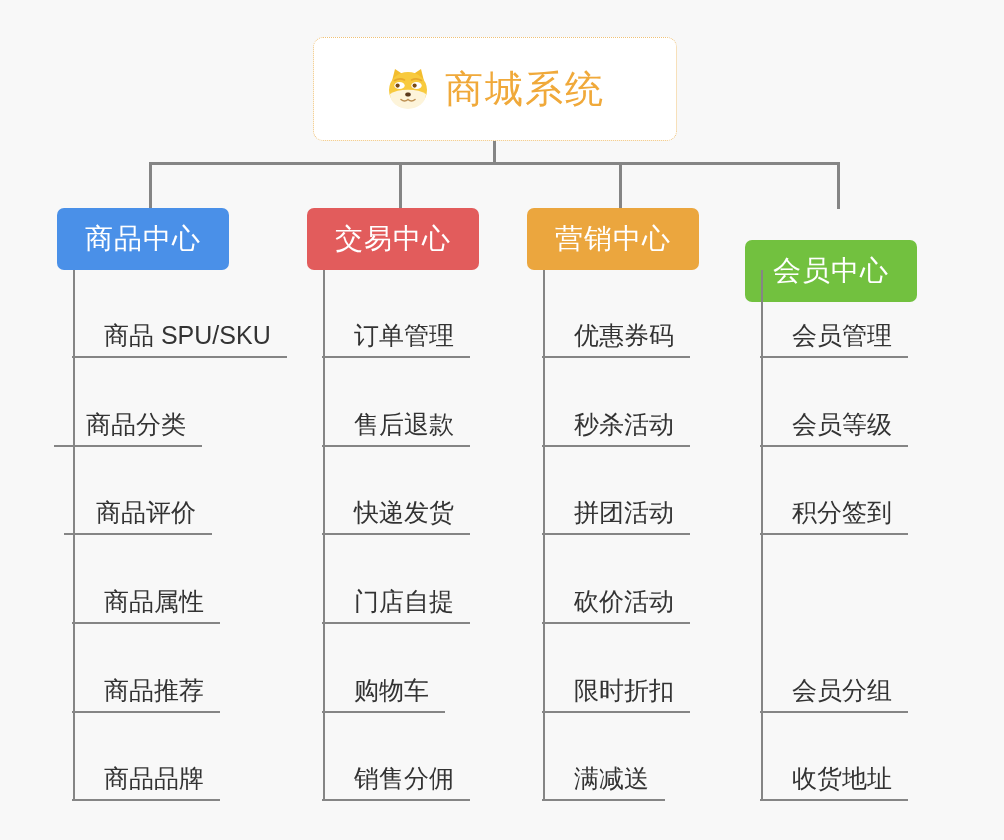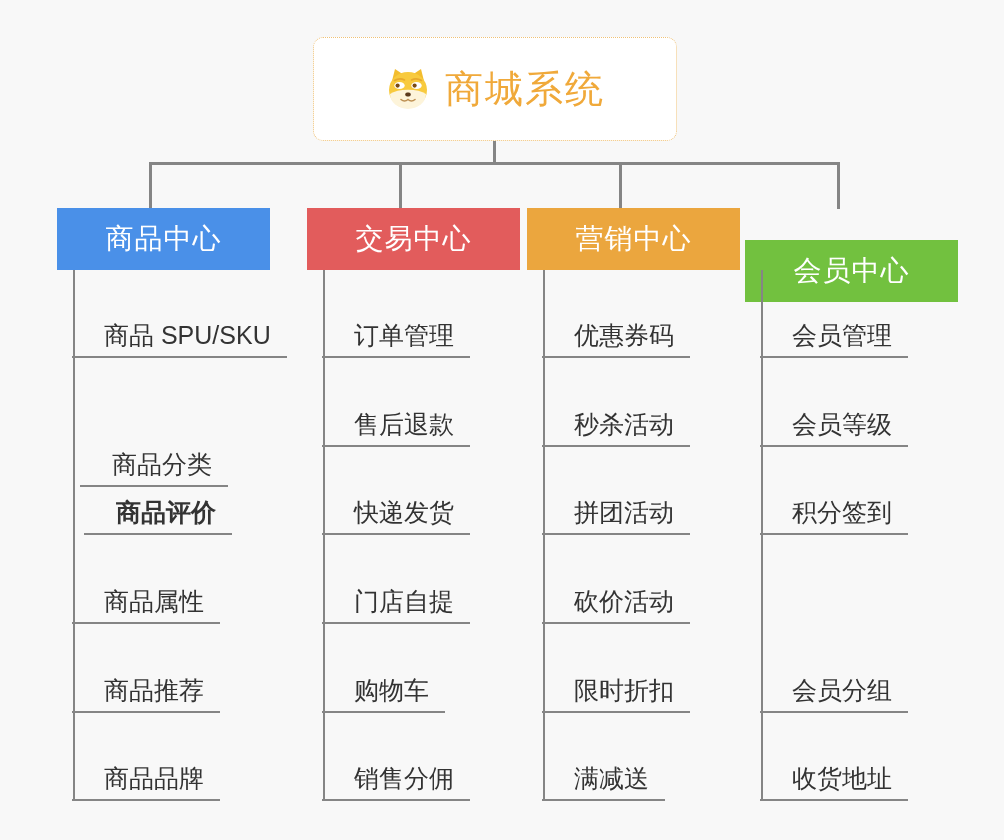--- a/index.html
+++ b/index.html
@@ -22,21 +22,21 @@
   .root-node{
     position:absolute;left:313px;top:37px;width:364px;height:104px;
     background:#ffffff;border:1px dotted var(--root-border);border-radius:10px;
     box-sizing:border-box;display:flex;align-items:center;justify-content:center;gap:14px;
   }
   .root-title{
     font-size:38px;color:var(--root-text);letter-spacing:2px;white-space:nowrap;
   }
   .branch{position:absolute;inset:0;}
   .branch-node{
-    position:absolute;top:208px;width:213px;height:62px;border-radius:0;
+    position:absolute;top:208px;width:172px;height:62px;border-radius:7px;
     display:flex;align-items:center;justify-content:center;
     color:#ffffff;font-size:28px;letter-spacing:1px;white-space:nowrap;
   }
   .child-item{
     position:absolute;padding:0 16px 6px 32px;
     border-bottom:2px solid var(--line);
     font-size:25px;line-height:30px;color:var(--child-text);white-space:nowrap;
   }
   .doge-icon{display:block;flex:0 0 auto;}
 </style>
@@ -66,22 +66,22 @@
     <span class="root-title">商城系统</span>
   </div>
 
   <div class="branch">
     <div class="connector drop" style="left: 149px;"></div>
     <div class="branch-node" style="left: 57px; background: rgb(74, 144, 232);">
       <span class="branch-label">商品中心</span>
     </div>
     <div class="connector spine" style="left: 73px;"></div>
   <div class="child-item" style="left: 72px; top: 320px;">商品 SPU/SKU</div>
-      <div class="child-item" style="left: 80px; top: 409px; margin-top: 40px;">商品分类</div>
-      <div class="child-item" style="left: 84px; top: 497px; font-weight: bold;">商品评价</div>
+      <div class="child-item" style="left: 54px; top: 409px;">商品分类</div>
+      <div class="child-item" style="left: 64px; top: 497px;">商品评价</div>
       <div class="child-item" style="left: 72px; top: 586px;">商品属性</div>
       <div class="child-item" style="left: 72px; top: 675px;">商品推荐</div>
       <div class="child-item" style="left: 72px; top: 763px;">商品品牌</div>
     </div>
 
   <div class="branch">
     <div class="connector drop" style="left: 399px;"></div>
     <div class="branch-node" style="left: 307px; background: rgb(226, 92, 92);">
       <span class="branch-label">交易中心</span>
     </div>

